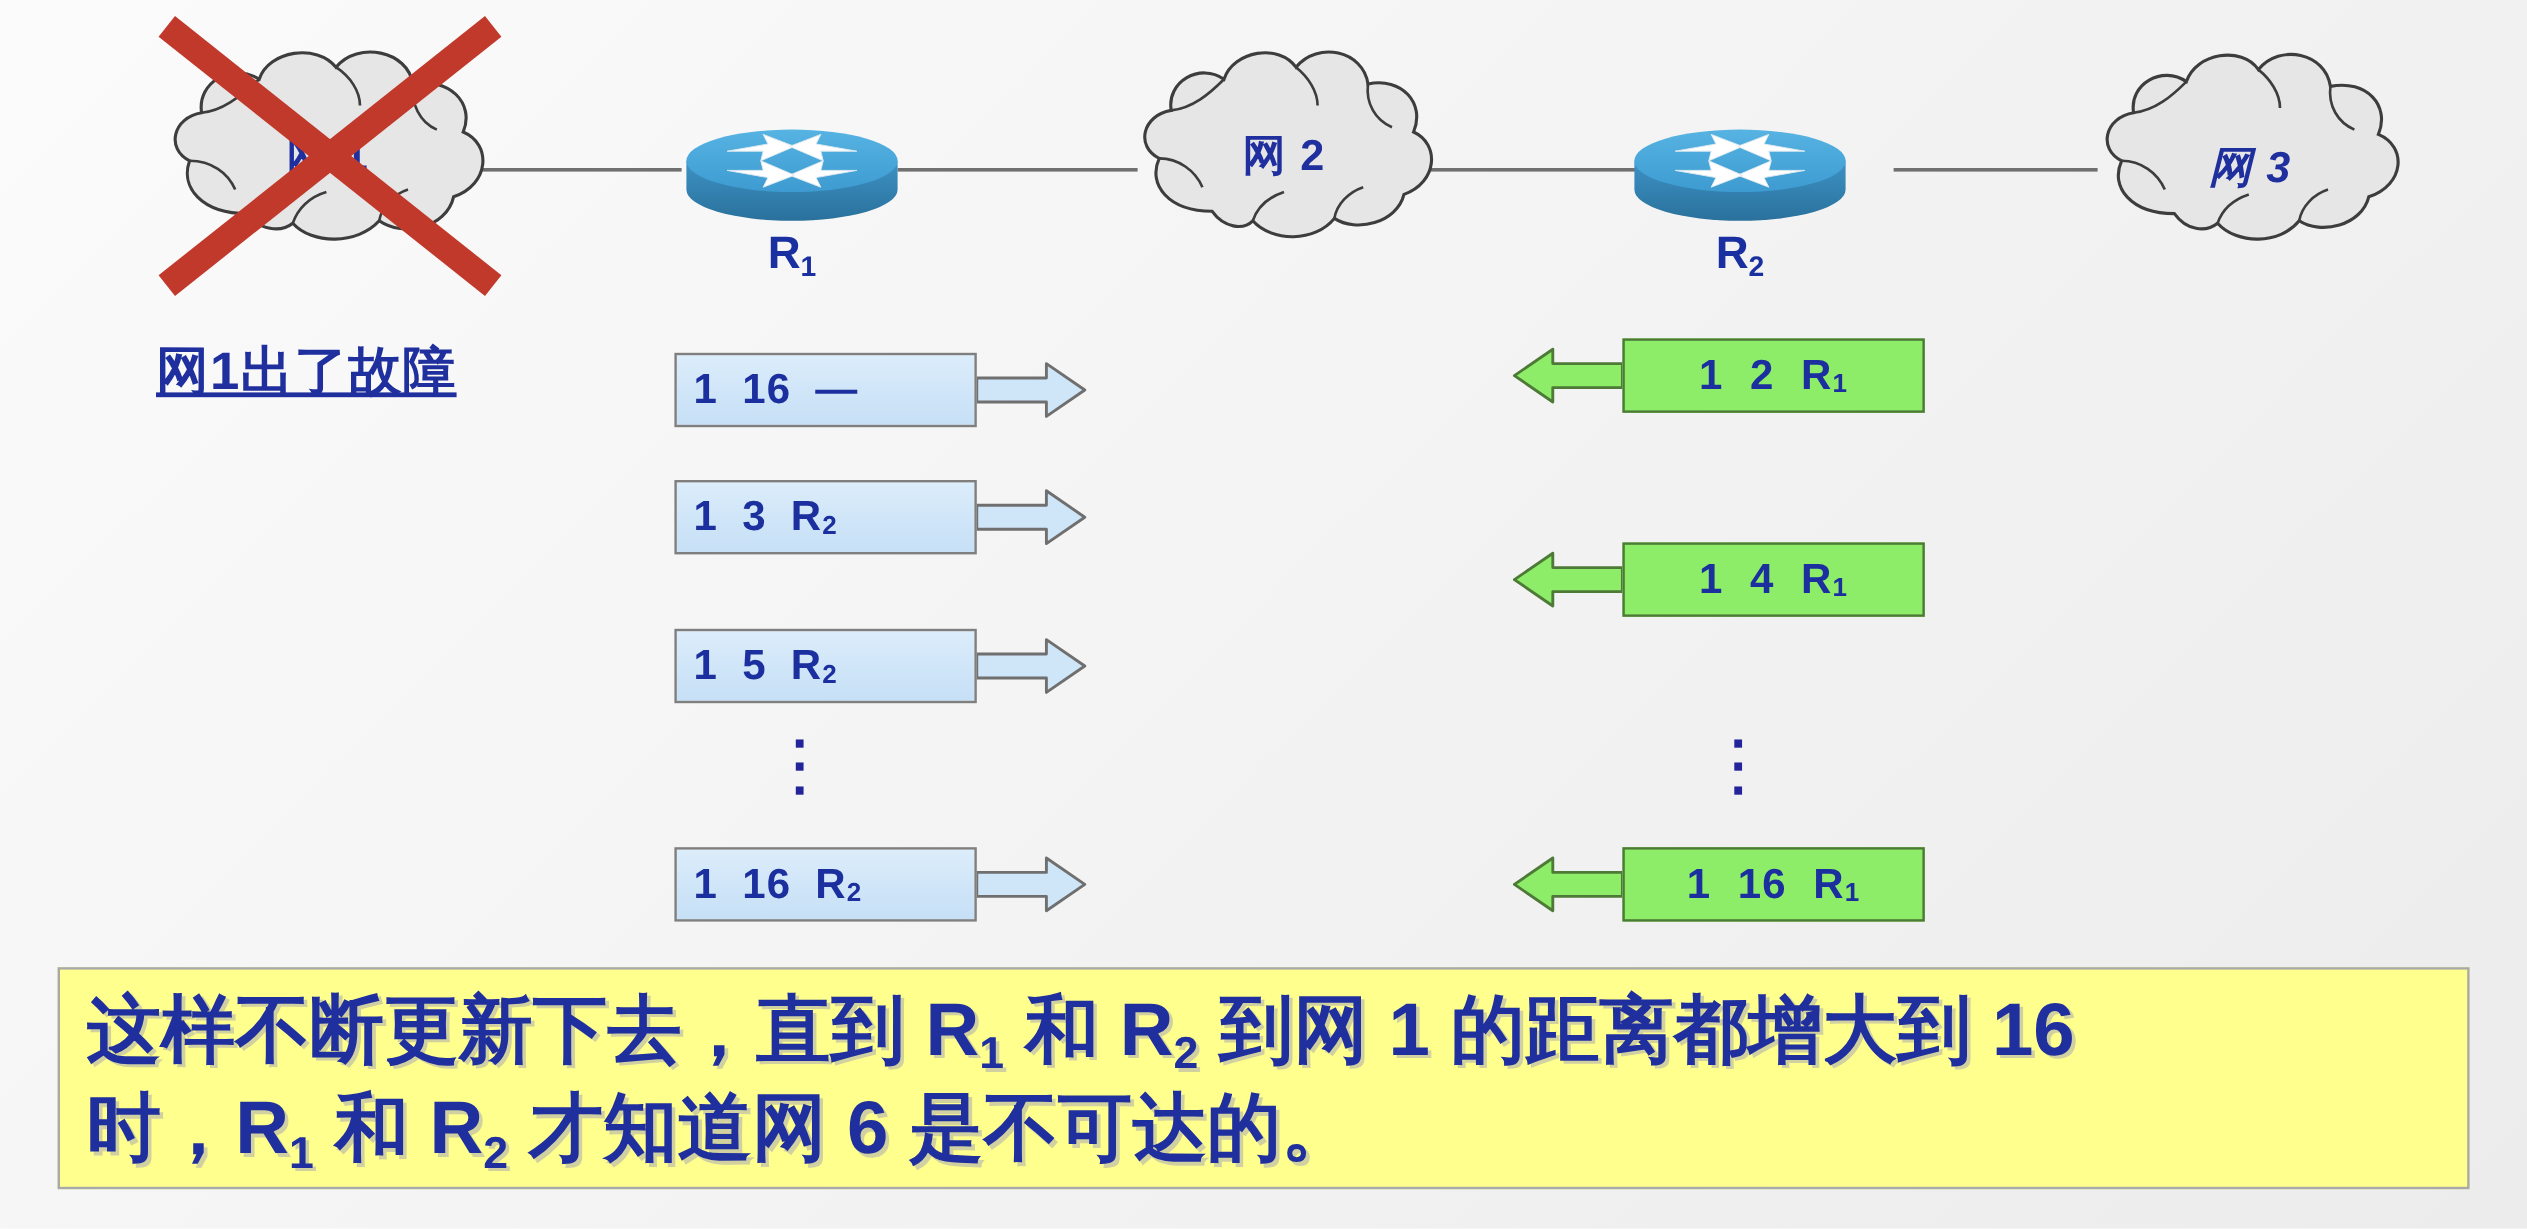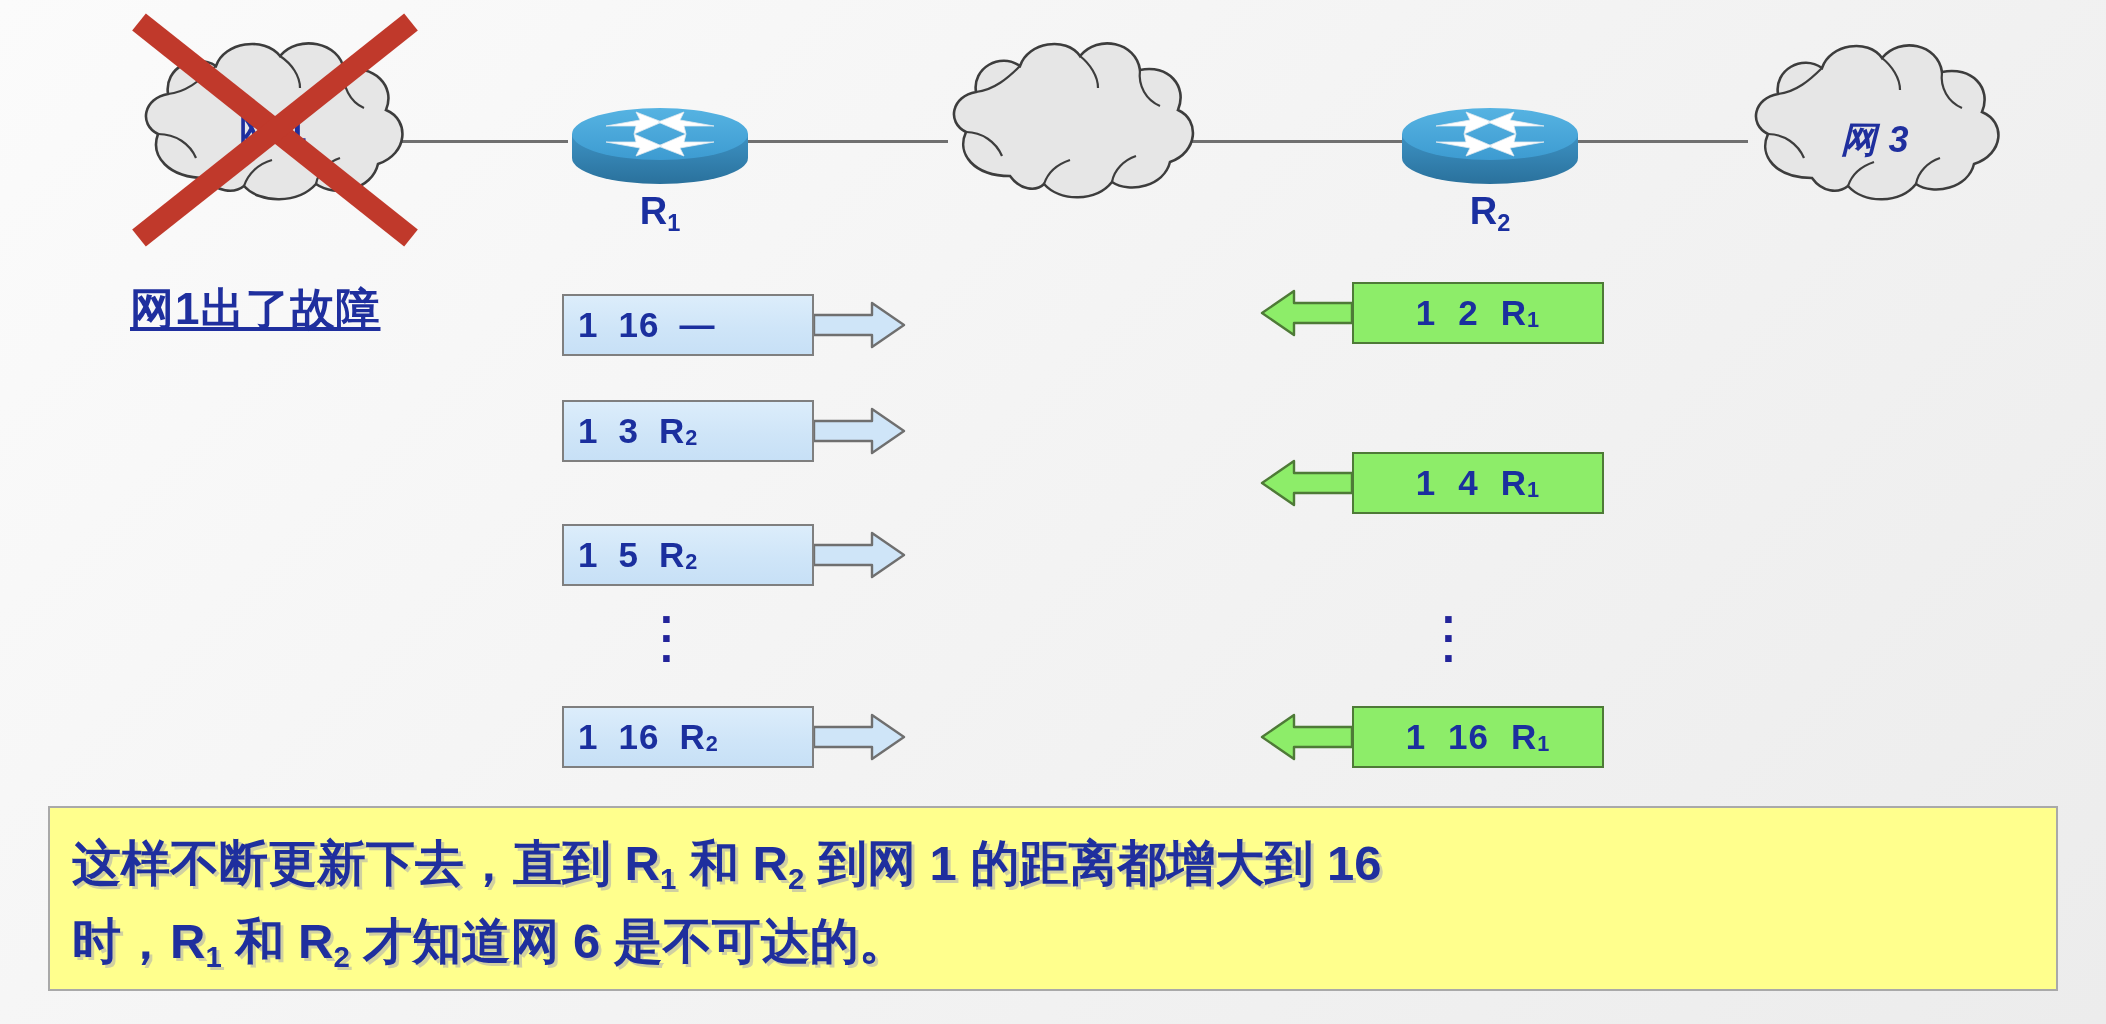--- a/index.html
+++ b/index.html
@@ -140,25 +140,24 @@
     width: 2010px;
     height: 185px;
     background: #ffff8d;
     border: 2px solid #a9a9a9;
     box-sizing: border-box;
     padding: 10px 22px 0 22px;
   }
   .caption-line {
     color: #1f2f9e;
     font-weight: bold;
-    font-size: 49px;
+    font-size: 62px;
     line-height: 1.33;
     white-space: nowrap;
     text-shadow: 3px 3px 0 rgba(150,150,185,0.45);
-    margin-top: 13px;
   }
   .caption-line sub {
     font-size: 0.60em;
     vertical-align: baseline;
     position: relative;
     top: 0.30em;
   }
 </style>
 </head>
 <body>
@@ -226,23 +225,24 @@
                C158 6 196 14 200 42 C228 36 248 58 238 82
                C260 92 258 124 230 134 C224 158 190 166 172 154
                C156 174 120 174 104 156 C96 164 80 162 70 148 Z" fill="#e6e6e6" stroke="#3d3d3d" stroke-width="2.6"></path>
       <path d="M36 64 C54 62 68 50 80 38" fill="none" stroke="#3d3d3d" stroke-width="2.2"></path>
       <path d="M140 28 C150 36 158 48 158 60" fill="none" stroke="#3d3d3d" stroke-width="2.2"></path>
       <path d="M200 42 C198 58 206 72 220 78" fill="none" stroke="#3d3d3d" stroke-width="2.2"></path>
       <path d="M26 104 C42 104 56 114 62 128" fill="none" stroke="#3d3d3d" stroke-width="2.2"></path>
       <path d="M104 156 C108 144 118 136 130 132" fill="none" stroke="#3d3d3d" stroke-width="2.2"></path>
       <path d="M172 154 C174 142 184 132 196 128" fill="none" stroke="#3d3d3d" stroke-width="2.2"></path>
     </svg>
-  </div>
-
-  <div class="router" style="left:1400px; top:100px; width:180px; height:90px;">
+    <div class="cloud-label" style="top:78px;">网 2</div>
+  </div>
+
+  <div class="router" style="left:1360px; top:100px; width:180px; height:90px;">
     <svg width="180" height="90" viewBox="0 0 180 90" aria-hidden="true">
       <defs>
         <linearGradient id="rtTop2" x1="0" y1="0" x2="0" y2="1">
           <stop offset="0%" stop-color="#56b3e2"></stop>
           <stop offset="100%" stop-color="#3d9bd1"></stop>
         </linearGradient>
         <linearGradient id="rtSide2" x1="0" y1="0" x2="0" y2="1">
           <stop offset="0%" stop-color="#3d92c4"></stop>
           <stop offset="100%" stop-color="#2a719c"></stop>
         </linearGradient>

